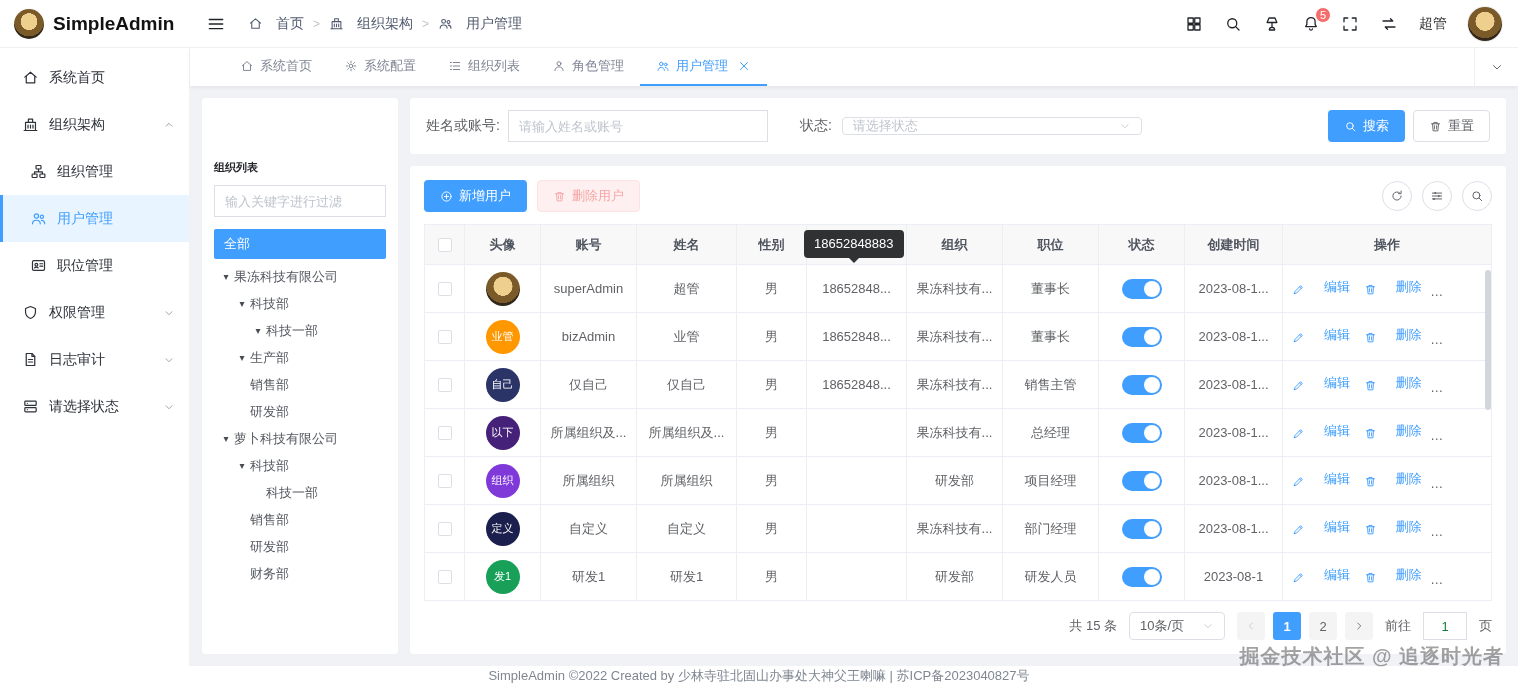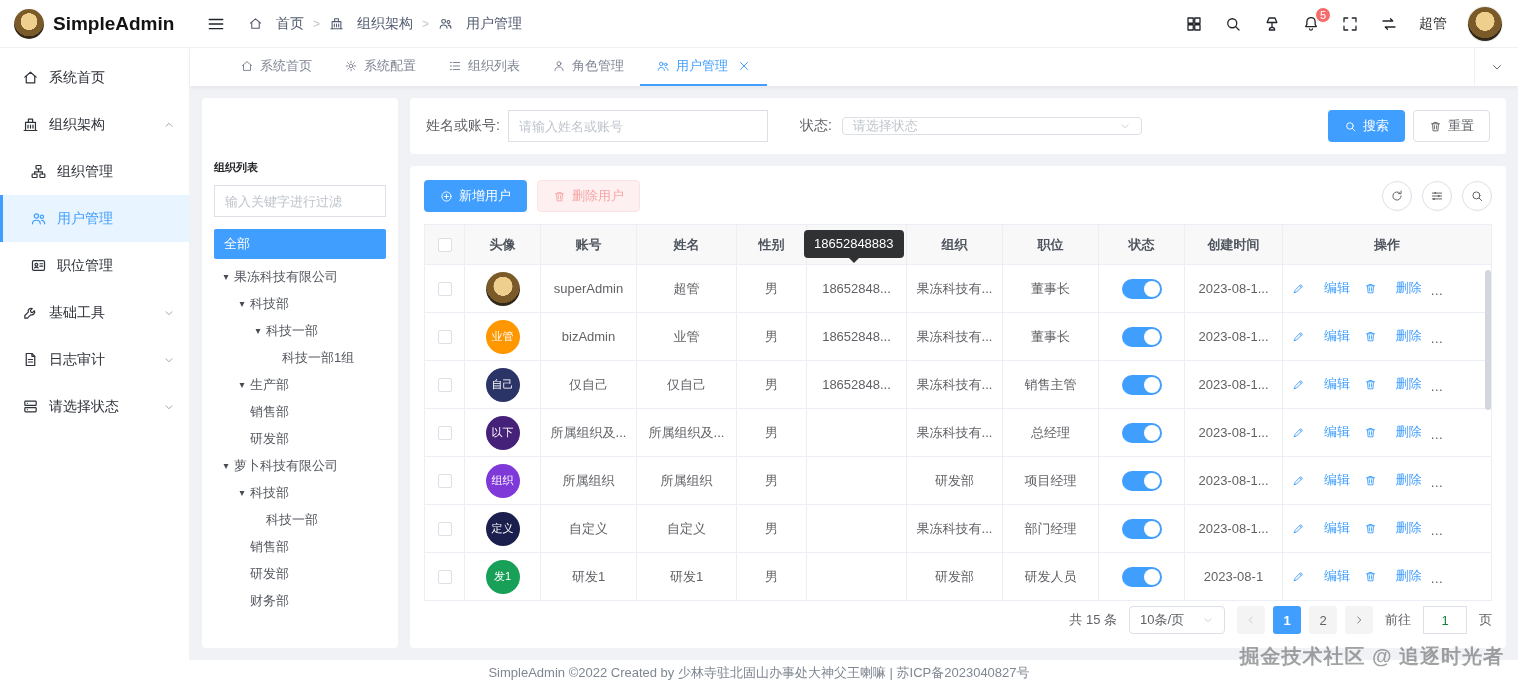--- a/index.html
+++ b/index.html
@@ -82,36 +82,36 @@
   .table-wrap{position:relative;flex:1;overflow:hidden;min-height:0;}
   table{width:100%;border-collapse:collapse;table-layout:fixed;}
   th,td{border:1px solid #ebeef5;text-align:center;overflow:hidden;white-space:nowrap;text-overflow:ellipsis;}
   th{height:40px;background:#f8f8f9;font-size:13px;font-weight:700;color:#4e545e;}
   td{height:48px;font-size:13px;color:#606266;padding:0 4px;}
   .cb{display:inline-block;width:14px;height:14px;border:1px solid #dcdfe6;border-radius:2px;background:#fff;vertical-align:middle;cursor:pointer;}
   .avatar{display:inline-flex;align-items:center;justify-content:center;width:34px;height:34px;border-radius:50%;color:#fff;font-size:11px;vertical-align:middle;}
   .av-img{background:radial-gradient(circle at 50% 42%,#efcf8e 0 36%,#7a5a28 37% 64%,#32281a 65% 100%);}
   .toggle{display:inline-block;width:40px;height:20px;border-radius:10px;background:#409eff;position:relative;cursor:pointer;vertical-align:middle;}
   .toggle .knob{position:absolute;right:2px;top:2px;width:16px;height:16px;background:#fff;border-radius:50%;}
-  .act{display:inline-flex;align-items:center;gap:19px;color:#409eff;font-size:13px;cursor:pointer;margin:0 5px;}
+  .act{display:inline-flex;align-items:flex-end;gap:19px;color:#409eff;font-size:13px;cursor:pointer;margin:0 5px;}
   .act .ic{width:13px;height:13px;}
   .tooltip{position:absolute;top:6px;left:380px;height:28px;line-height:28px;padding:0 10px;background:#303133;color:#fff;font-size:13px;border-radius:4px;z-index:5;}
   .tooltip::after{content:"";position:absolute;left:50%;bottom:-5px;margin-left:-5px;border:5px solid transparent;border-top-color:#303133;border-bottom:none;}
   .vscroll{position:absolute;top:46px;right:1px;width:6px;height:140px;background:#d3d6dd;border-radius:3px;cursor:pointer;}
 
   .pagination{flex-shrink:0;display:flex;align-items:center;justify-content:flex-end;gap:12px;font-size:13px;color:#606266;}
   .psize{width:96px;height:28px;color:#606266;}
   .pager{display:flex;gap:8px;align-items:center;}
   .pbtn{width:28px;height:28px;border-radius:3px;background:#f4f4f5;display:flex;align-items:center;justify-content:center;color:#606266;cursor:pointer;font-size:13px;}
   .pbtn .ic{width:12px;height:12px;}
   .pbtn.disabled{color:#c0c4cc;}
   .pbtn.current{background:#409eff;color:#fff;font-weight:700;}
   .jump-input{width:44px;height:28px;text-align:center;padding:0 4px;flex-shrink:0;}
 
-  .footer{height:26px;background:#fff;display:flex;align-items:center;justify-content:center;font-size:13px;color:#7f8792;flex-shrink:0;white-space:nowrap;}
+  .footer{height:20px;background:#fff;display:flex;align-items:center;justify-content:center;font-size:13px;color:#7f8792;flex-shrink:0;white-space:nowrap;}
   .watermark{position:absolute;right:14px;bottom:16px;font-size:20px;font-weight:700;color:rgba(85,85,85,.55);letter-spacing:1px;pointer-events:none;z-index:10;white-space:nowrap;}
 </style>
 </head>
 <body>
 
 <svg width="0" height="0" style="position:absolute">
   <defs>
     <symbol id="i-menu" viewBox="0 0 24 24">
         <path d="M4 6.5h16M4 12h16M4 17.5h16"></path>
       </symbol>
@@ -339,23 +339,23 @@
         <span>用户管理</span>
       </div>
       <div class="side-item sub">
         <svg class="ic">
             <use href="#i-idcard"></use>
           </svg>
         <span>职位管理</span>
       </div>
       <div class="side-item">
         <svg class="ic">
-            <use href="#i-tool"></use>
-          </svg>
-        <span>基础工具</span>
+            <use href="#i-shield"></use>
+          </svg>
+        <span>权限管理</span>
         <svg class="ic chev">
             <use href="#i-chev-down"></use>
           </svg>
       </div>
       <div class="side-item">
         <svg class="ic">
             <use href="#i-doc"></use>
           </svg>
         <span>日志审计</span>
         <svg class="ic chev">
@@ -427,24 +427,20 @@
                 <span class="caret">▾</span>
                 <span>果冻科技有限公司</span>
               </div>
             <div class="tnode lv2">
                 <span class="caret">▾</span>
                 <span>科技部</span>
               </div>
             <div class="tnode lv3">
                 <span class="caret">▾</span>
                 <span>科技一部</span>
-              </div>
-            <div class="tnode lv4">
-                <span class="caret empty">▾</span>
-                <span>科技一部1组</span>
               </div>
             <div class="tnode lv2">
                 <span class="caret">▾</span>
                 <span>生产部</span>
               </div>
             <div class="tnode lv2">
                 <span class="caret empty">▾</span>
                 <span>销售部</span>
               </div>
             <div class="tnode lv2">

